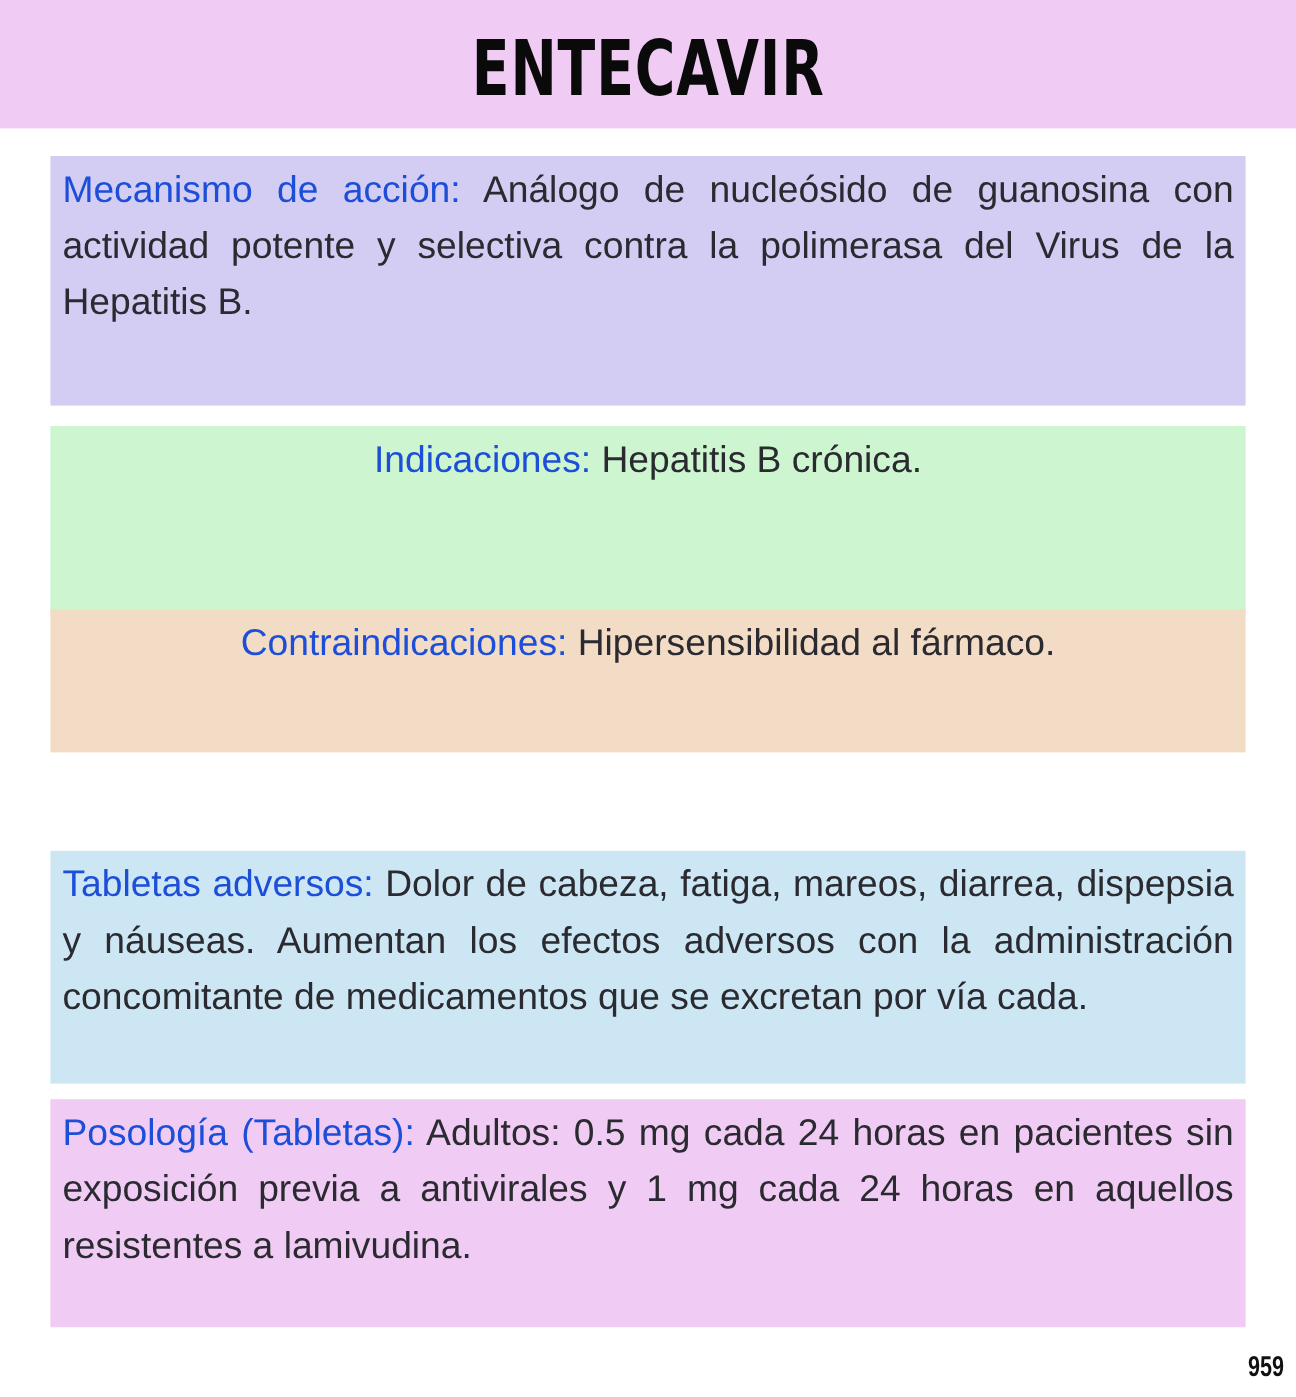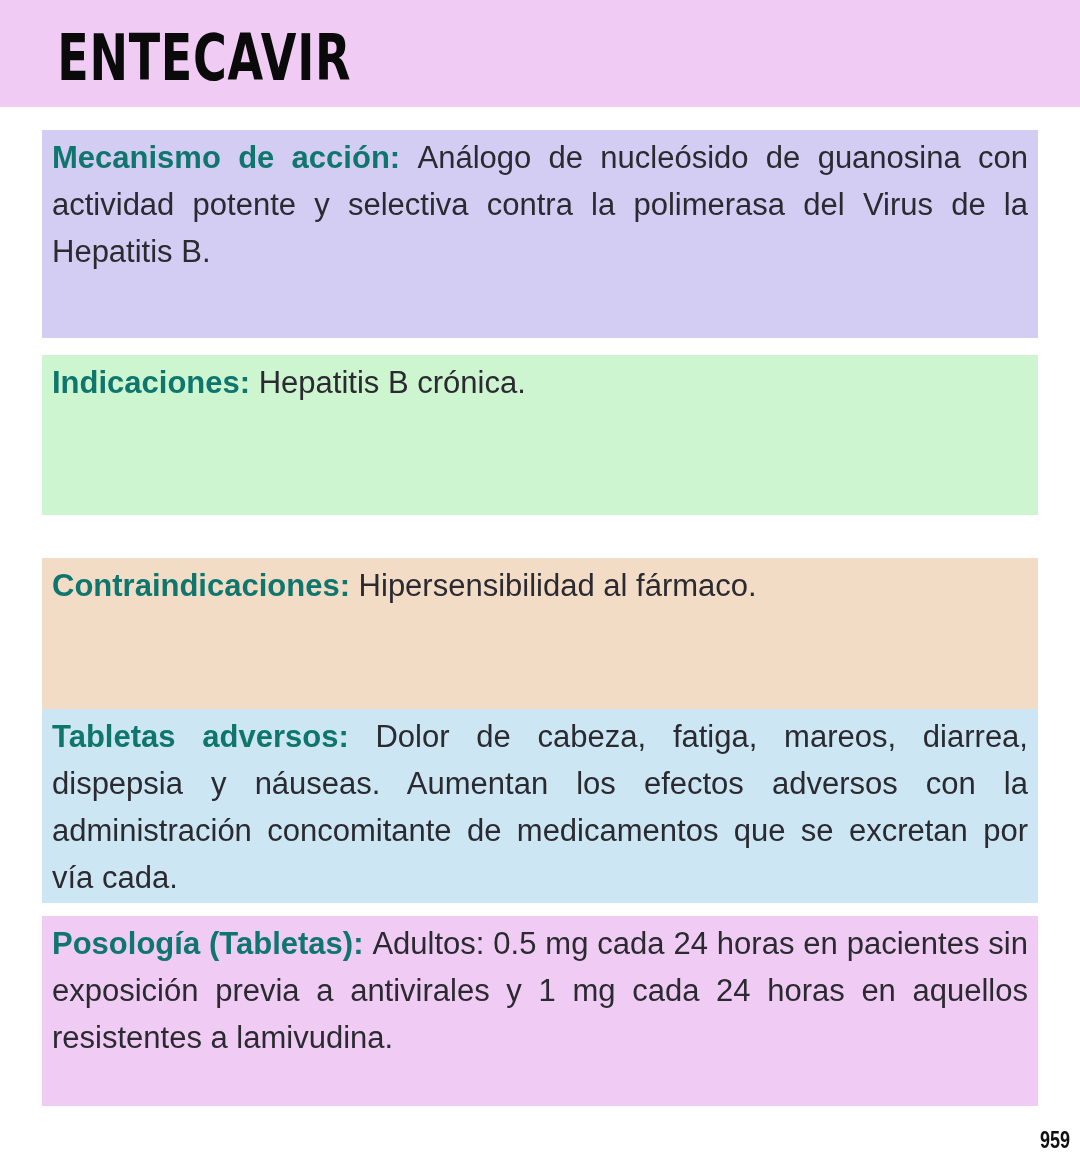--- a/index.html
+++ b/index.html
@@ -5,48 +5,48 @@
     html, body { margin: 0; padding: 0; }
     body {
       width: 1080px; height: 1164px; position: relative; overflow: hidden;
       background: #ffffff;
       font-family: "Liberation Sans", sans-serif;
       color: #1f1f24;
     }
     .header {
       position: absolute; left: 0; top: 0; width: 1080px; height: 107px;
       background: #F0CCF5;
-      display: flex; align-items: center; 
+      display: flex; align-items: center; justify-content: center;
     }
     .title {
       font-family: "DejaVu Sans", sans-serif;
       font-weight: bold;
       font-size: 64px;
       letter-spacing: 1px;
       color: #0a0a0a;
       transform: scaleX(0.72);
       display: inline-block;
       margin-top: 8px;
     }
     .box {
       position: absolute; left: 42px; width: 996px;
       box-sizing: border-box;
       padding: 4px 10px 0 10px;
       font-size: 31px;
       line-height: 47px;
       text-align: justify;
     }
-    .box .lbl { font-weight: bold; color: #0f766e; }
+    .box .lbl { font-weight: normal; color: #1d4ed8; }
     .box .txt { color: #2a2a30; }
     .b1 { top: 130px; height: 208px; background: #D3CCF3; }
     .b2 { top: 355px; height: 160px; background: #CCF5D0; }
-    .b3 { top: 558px; height: 181px; background: #F3DCC6; }
+    .b3 { top: 508px; height: 119px; background: #F3DCC6; }
     .b4 { top: 709px; height: 194px; background: #CCE6F3; }
     .b5 { top: 916px; height: 190px; background: #F0CCF5; }
-    .b2, .b3 { text-align: left; }
+    .b2, .b3 { text-align: center; }
     .pagenum {
       position: absolute; left: 1040px; top: 1126px;
       font-family: "Liberation Sans", sans-serif;
       font-weight: bold; font-size: 24px; color: #111;
       transform: scaleX(0.75); transform-origin: left top;
     }
   </style>
 </head>
 <body>
 

